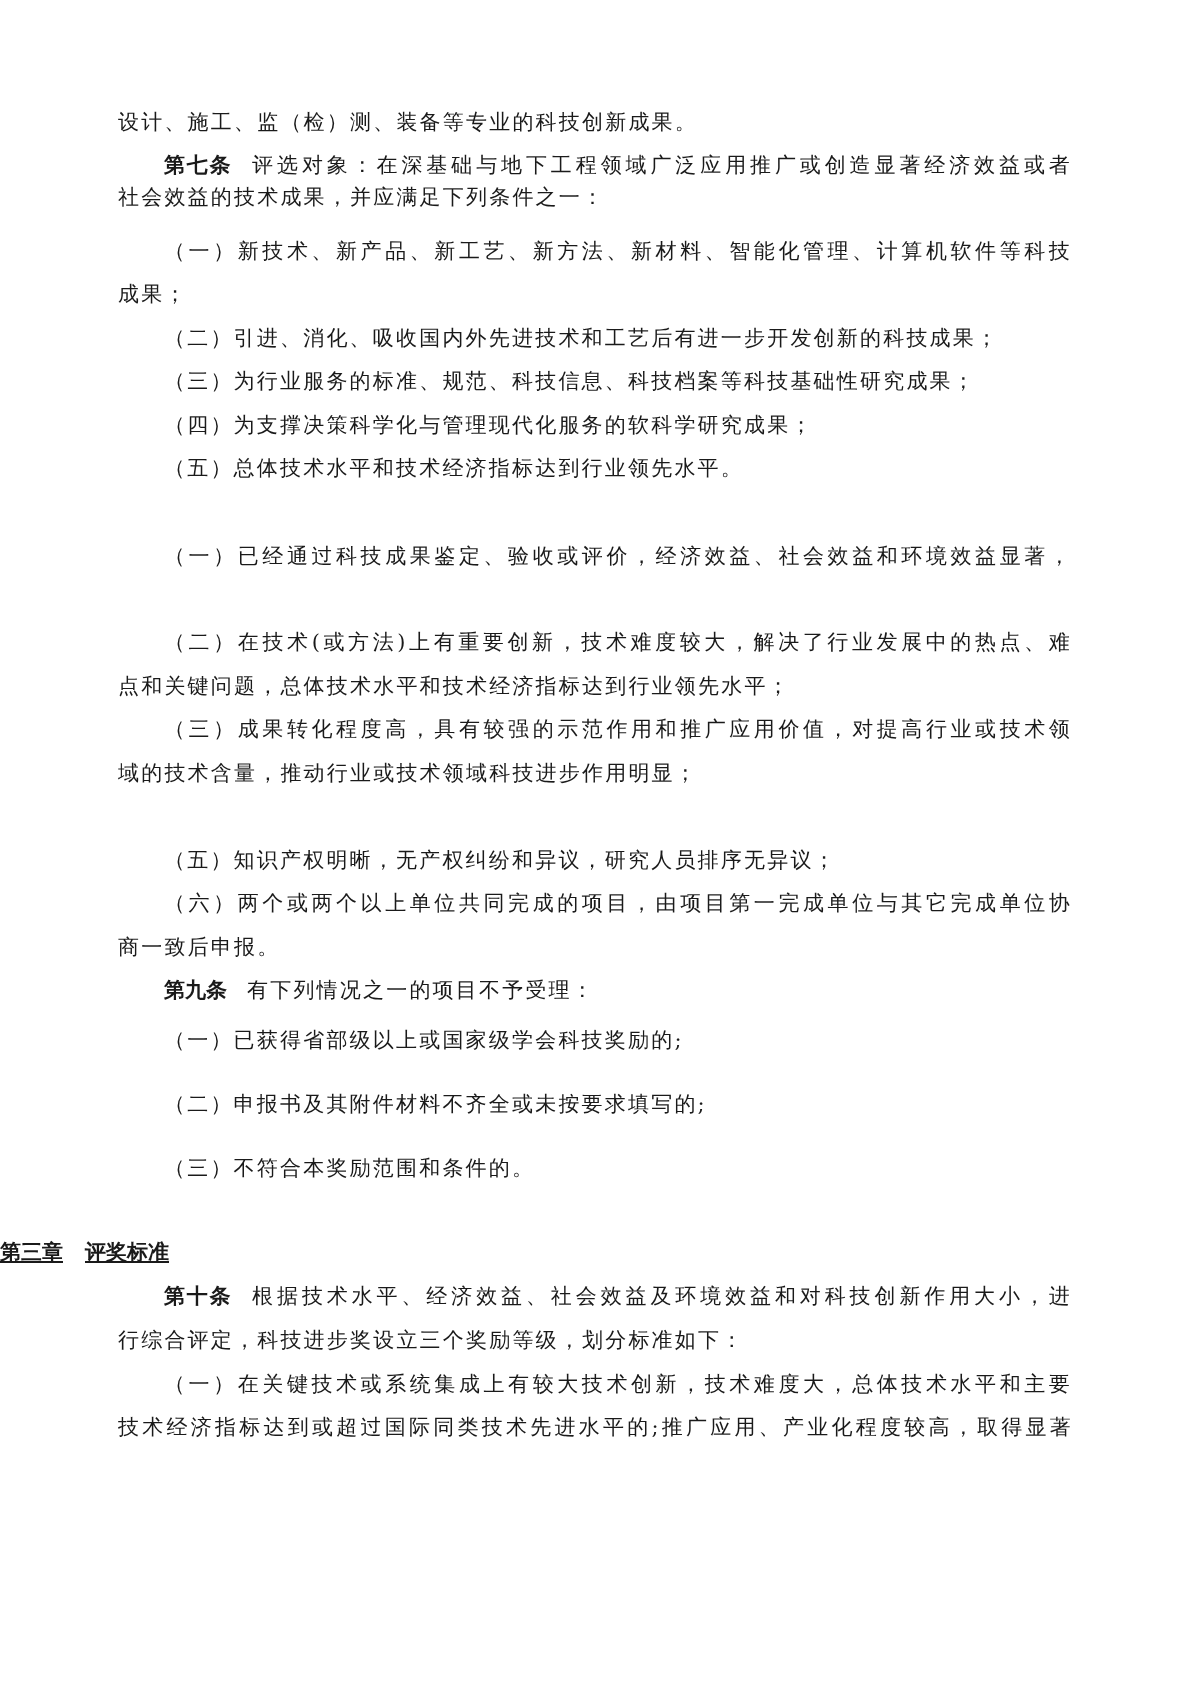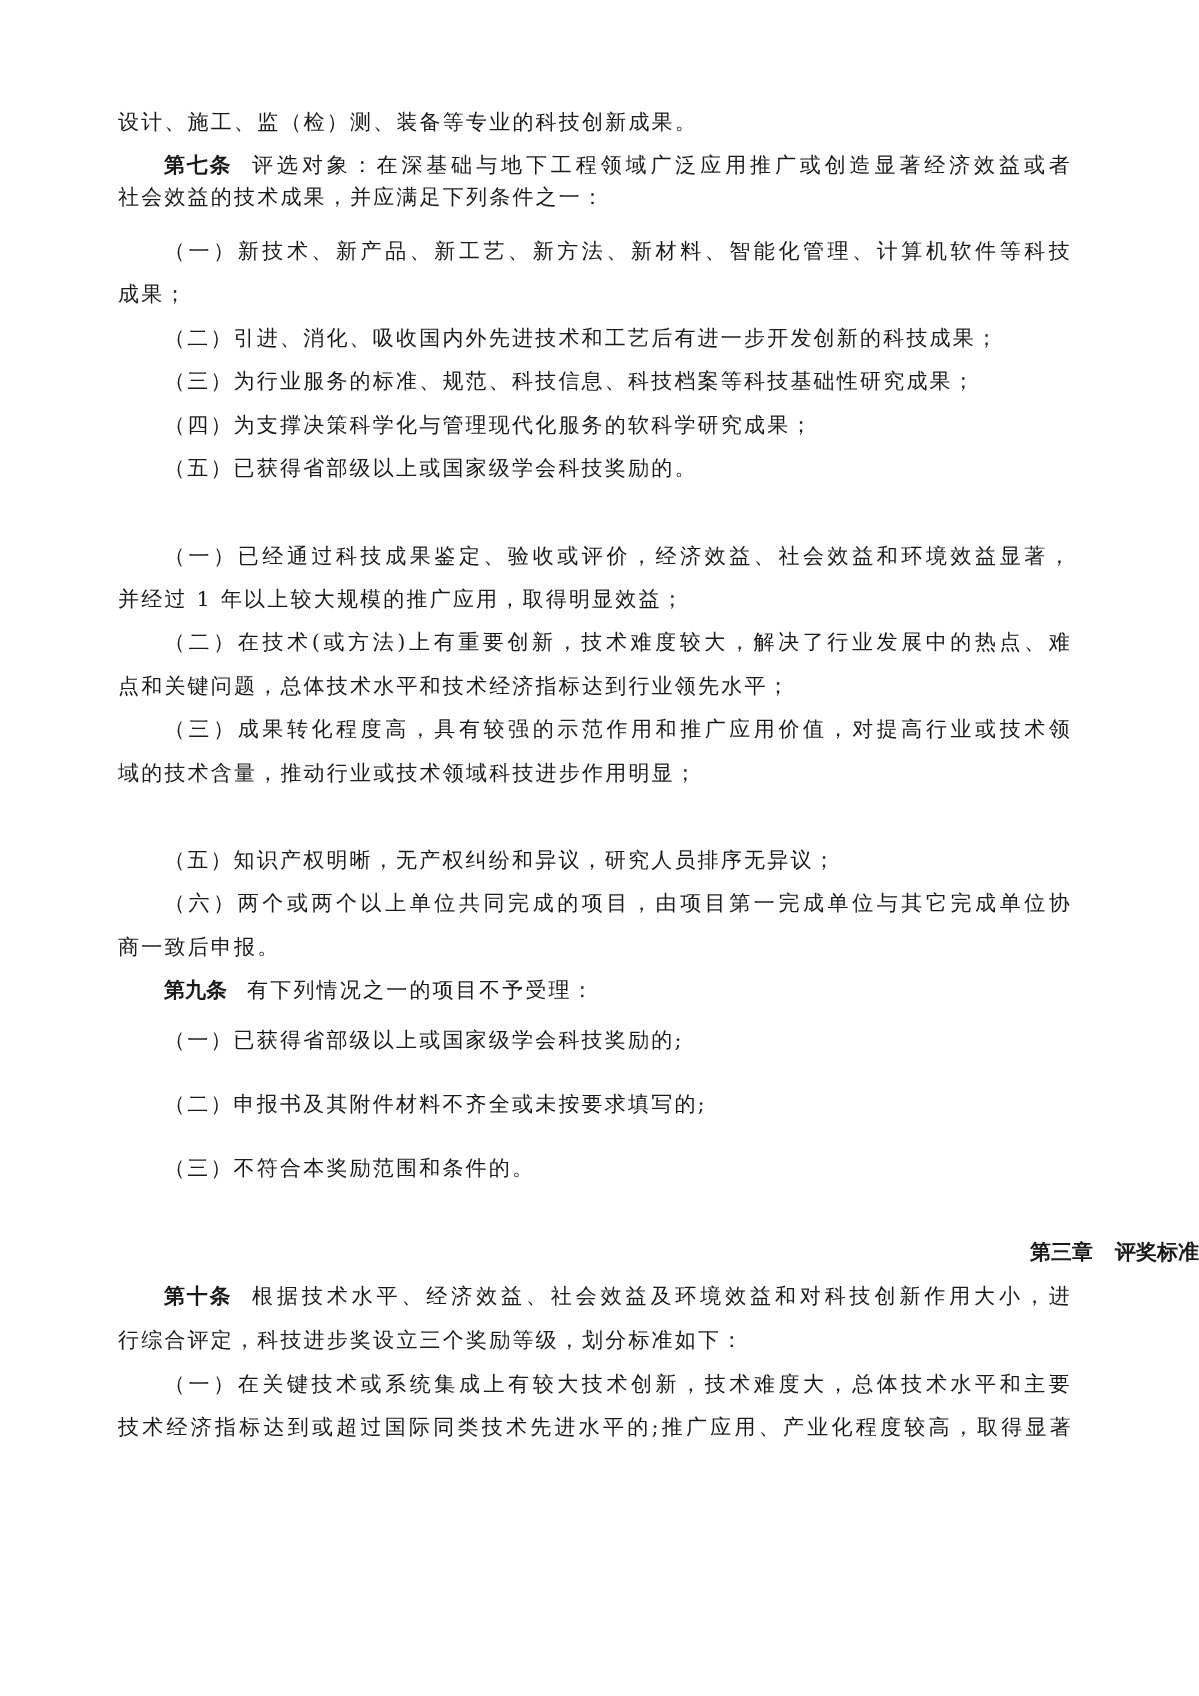--- a/index.html
+++ b/index.html
@@ -24,45 +24,45 @@
     .indent { left: 164px; width: 908px; }
     .art {
       font-family: Liberation Mono, monospace;
       font-weight: bold;
       letter-spacing: 0;
       margin-right: 20px;
     }
     .chapter {
       position: absolute;
       left: 0; width: 1199px;
-      text-align: right;
+      text-align: left;
       font-family: "DejaVu Sans", "Liberation Sans", sans-serif;
       font-weight: bold;
       font-size: 21px;
       line-height: 30px;
+      text-decoration: underline;
     }
     .chapter .gap { display: inline-block; width: 22px; }
   </style>
 </head>
 <body>
 
 <div class="page">
   <div class="line last" style="top:107px">设计、施工、监（检）测、装备等专业的科技创新成果。</div>
 
   <div class="line indent" style="top:150px"><span class="art">第七条</span><span>评选对象：在深基础与地下工程领域广泛应用推广或创造显著经济效益或者</span></div>
   <div class="line last" style="top:182px">社会效益的技术成果，并应满足下列条件之一：</div>
   <div class="line indent" style="top:236px">（一）新技术、新产品、新工艺、新方法、新材料、智能化管理、计算机软件等科技</div>
   <div class="line last" style="top:279px">成果；</div>
   <div class="line indent last" style="top:323px">（二）引进、消化、吸收国内外先进技术和工艺后有进一步开发创新的科技成果；</div>
   <div class="line indent last" style="top:366px">（三）为行业服务的标准、规范、科技信息、科技档案等科技基础性研究成果；</div>
   <div class="line indent last" style="top:410px">（四）为支撑决策科学化与管理现代化服务的软科学研究成果；</div>
-  <div class="line indent last" style="top:453px">（五）已获得省部级以上或国家级学会科技奖励的。</div>
+  <div class="line indent last" style="top:453px">（五）总体技术水平和技术经济指标达到行业领先水平。</div>
 
   <div class="line indent" style="top:541px">（一）已经通过科技成果鉴定、验收或评价，经济效益、社会效益和环境效益显著，</div>
-  <div class="line last" style="top:584px">并经过 1 年以上较大规模的推广应用，取得明显效益；</div>
   <div class="line indent" style="top:627px">（二）在技术(或方法)上有重要创新，技术难度较大，解决了行业发展中的热点、难</div>
   <div class="line last" style="top:671px">点和关键问题，总体技术水平和技术经济指标达到行业领先水平；</div>
   <div class="line indent" style="top:714px">（三）成果转化程度高，具有较强的示范作用和推广应用价值，对提高行业或技术领</div>
   <div class="line last" style="top:758px">域的技术含量，推动行业或技术领域科技进步作用明显；</div>
   <div class="line indent last" style="top:845px">（五）知识产权明晰，无产权纠纷和异议，研究人员排序无异议；</div>
   <div class="line indent" style="top:888px">（六）两个或两个以上单位共同完成的项目，由项目第一完成单位与其它完成单位协</div>
   <div class="line last" style="top:932px">商一致后申报。</div>
 
   <div class="line indent last" style="top:975px"><span class="art">第九条</span><span>有下列情况之一的项目不予受理：</span></div>
   <div class="line indent last" style="top:1025px">（一）已获得省部级以上或国家级学会科技奖励的;</div>

